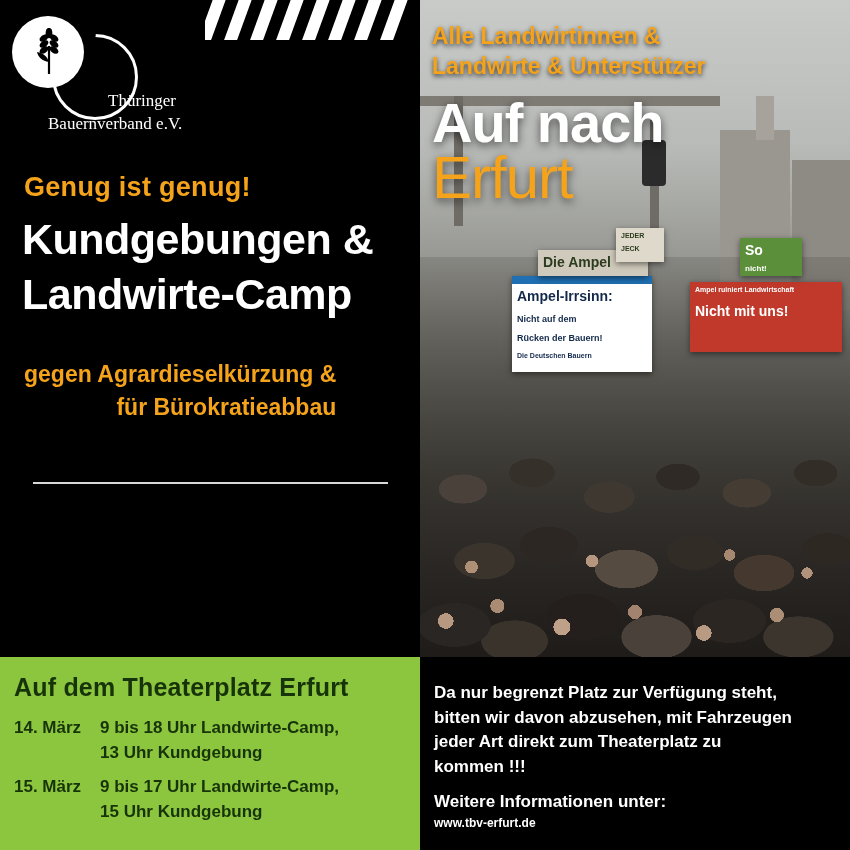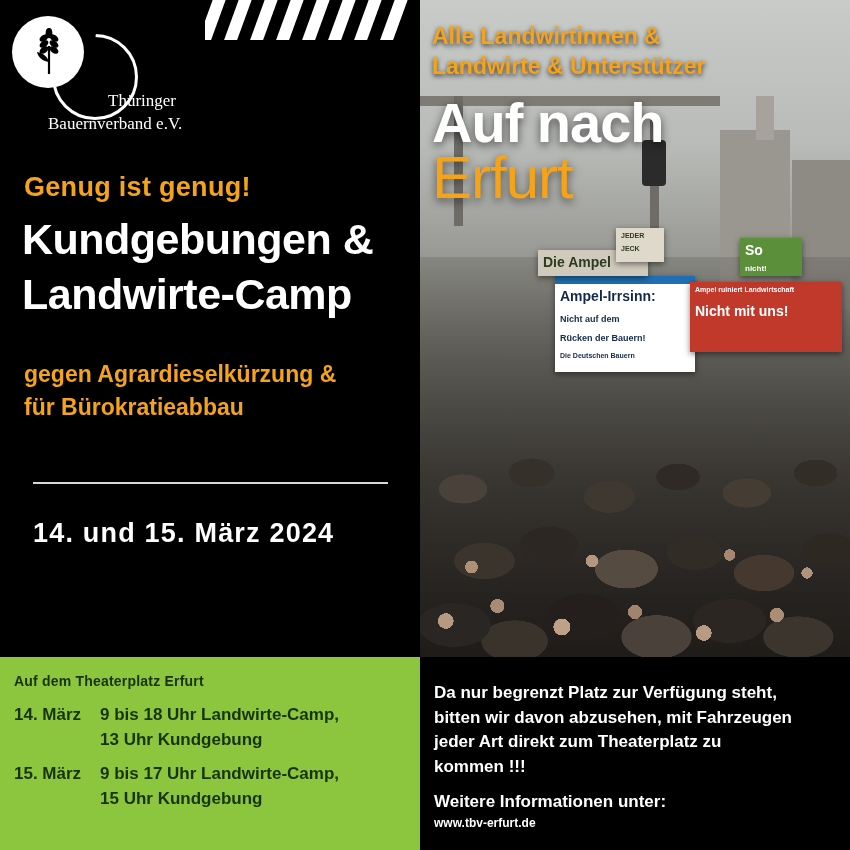--- a/index.html
+++ b/index.html
@@ -99,20 +99,21 @@
     line-height: 1.28;
     letter-spacing: -.5px;
   }
   .subline {
     position: absolute;
     left: 24px; top: 358px;
     color: #f5a31a;
     font-size: 23px;
     font-weight: bold;
     line-height: 1.45;
+    text-align: right;
   }
   .rule {
     position: absolute;
     left: 33px; top: 482px;
     width: 355px; height: 2px;
     background: #d8d8d8;
   }
   .dates {
     position: absolute;
     left: 33px; top: 518px;
@@ -180,21 +181,21 @@
     opacity: .9;
   }
   .sign {
     position: absolute;
     background: #fff;
     box-shadow: 0 2px 6px rgba(0,0,0,.5);
     font-weight: bold;
     color: #13294b;
     overflow: hidden;
   }
-  .sign-blue { border-top: 8px solid #1f6fb2; margin-left: 43px; }
+  .sign-blue { border-top: 8px solid #1f6fb2; }
   .sign-red { background: #c0392b; color: #fff; }
   .sign-cream { background: #e8e4d8; color: #2d3b1f; }
   .sign-txt { font-size: 9px; line-height: 1.25; padding: 4px 5px; display: block; }
   .sign-txt.big { font-size: 14px; }
 
   .photo-top-text {
     position: absolute;
     left: 12px; top: 22px;
     width: 418px;
   }
@@ -226,21 +227,21 @@
   
   .green-panel {
     position: absolute;
     left: 0; top: 657px;
     width: 420px; height: 193px;
     background: #8cc63e;
     padding: 16px 14px 0 14px;
   }
   .green-title {
     color: #17330a;
-    font-size: 14px;
+    font-size: 25px;
     font-weight: bold;
     letter-spacing: .2px;
     margin-bottom: 14px;
   }
   .sched-row {
     display: flex;
     color: #17330a;
     font-size: 17px;
     font-weight: bold;
     line-height: 1.45;
@@ -314,21 +315,20 @@
       <div>Landwirte-Camp</div>
     </div>
 
     <div class="subline">
       <div>gegen Agrardieselkürzung  &amp;</div>
       <div>für Bürokratieabbau</div>
     </div>
 
     <div class="rule"></div>
 
-    <div class="dates">14. und 15. März 2024</div>
   </div>
 
   <div class="photo">
     <div class="photo-sky"></div>
 
     <div class="bldg" style="left:300px; top:130px; width:70px; height:170px; background:#9a9690;"></div>
     <div class="bldg" style="left:372px; top:160px; width:58px; height:150px; background:#8e8a84;"></div>
     <div class="bldg" style="left:336px; top:96px; width:18px; height:44px; background:#a7a29b;"></div>
     <div class="bldg" style="left:0px; top:96px; width:300px; height:10px; background:#7e7b75;"></div>
     <div class="bldg" style="left:34px; top:96px; width:9px; height:130px; background:#6f6c66;"></div>

